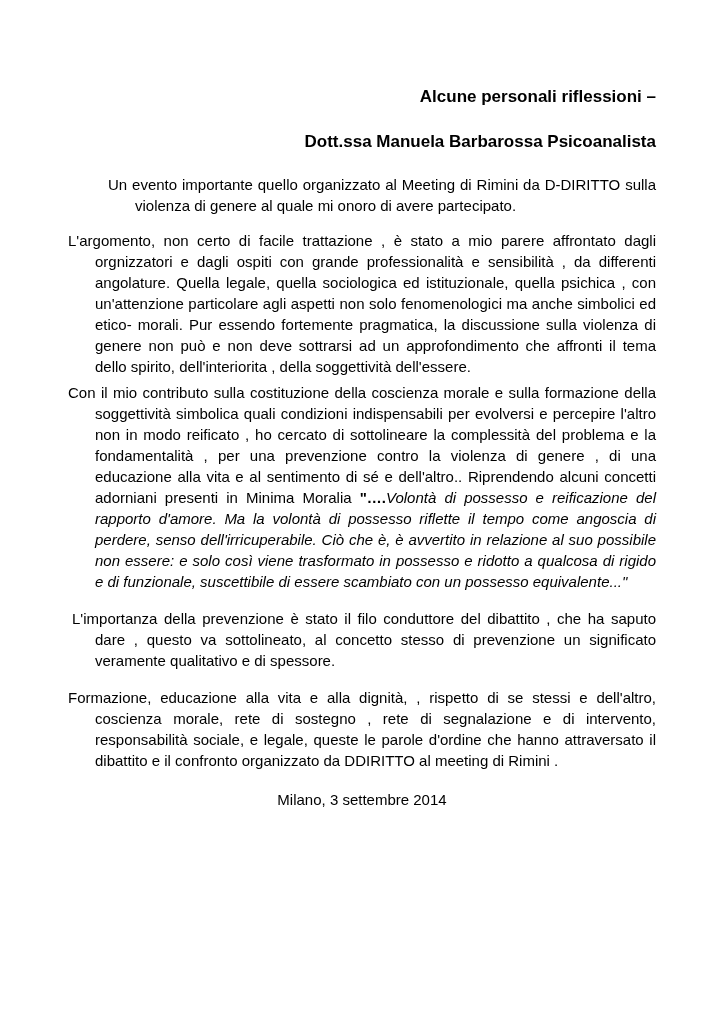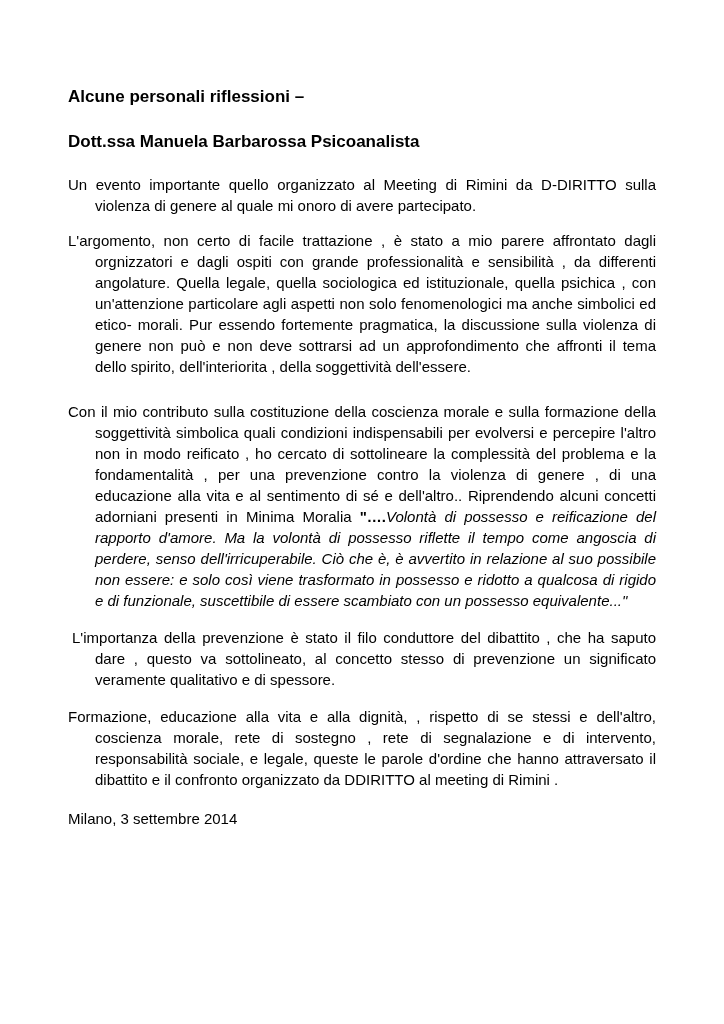--- a/index.html
+++ b/index.html
@@ -12,43 +12,43 @@
     background: #ffffff;
     color: #000000;
     font-family: "Liberation Sans", sans-serif;
     overflow: hidden;
   }
   .doc-heading {
     font-size: 17px;
     font-weight: bold;
     line-height: 21px;
     margin: 0 0 24px 0;
-    text-align: left;
+    text-align: right;
   }
   .doc-heading.subtitle { margin: 16px 0 22px 0; }
   .par {
     font-size: 15px;
     line-height: 21px;
     text-align: justify;
     padding-left: 27px;
     text-indent: -27px;
     margin: 0;
   }
-  .par.p1 { margin-bottom: 14px; }
-  .par.p2 { margin-bottom: 24px; }
+  .par.p1 { margin-bottom: 14px; margin-left: 40px; }
+  .par.p2 { margin-bottom: 5px; }
   .par.p3 { margin-bottom: 16px; }
   .par.p4 { margin-bottom: 16px; text-indent: -23px; }
   .par.p5 { margin-bottom: 18px; }
   .b { font-weight: bold; }
   .i { font-style: italic; }
   .footer-line {
     font-size: 15px;
     line-height: 21px;
     margin: 0 0 3px 0;
-    text-align: left;
+    text-align: center;
   }
 </style>
 </head>
 <body>
 
 <div class="page">
 
   <h1 class="doc-heading">Alcune personali riflessioni –</h1>
 
   <h1 class="doc-heading subtitle">Dott.ssa Manuela Barbarossa Psicoanalista</h1>

